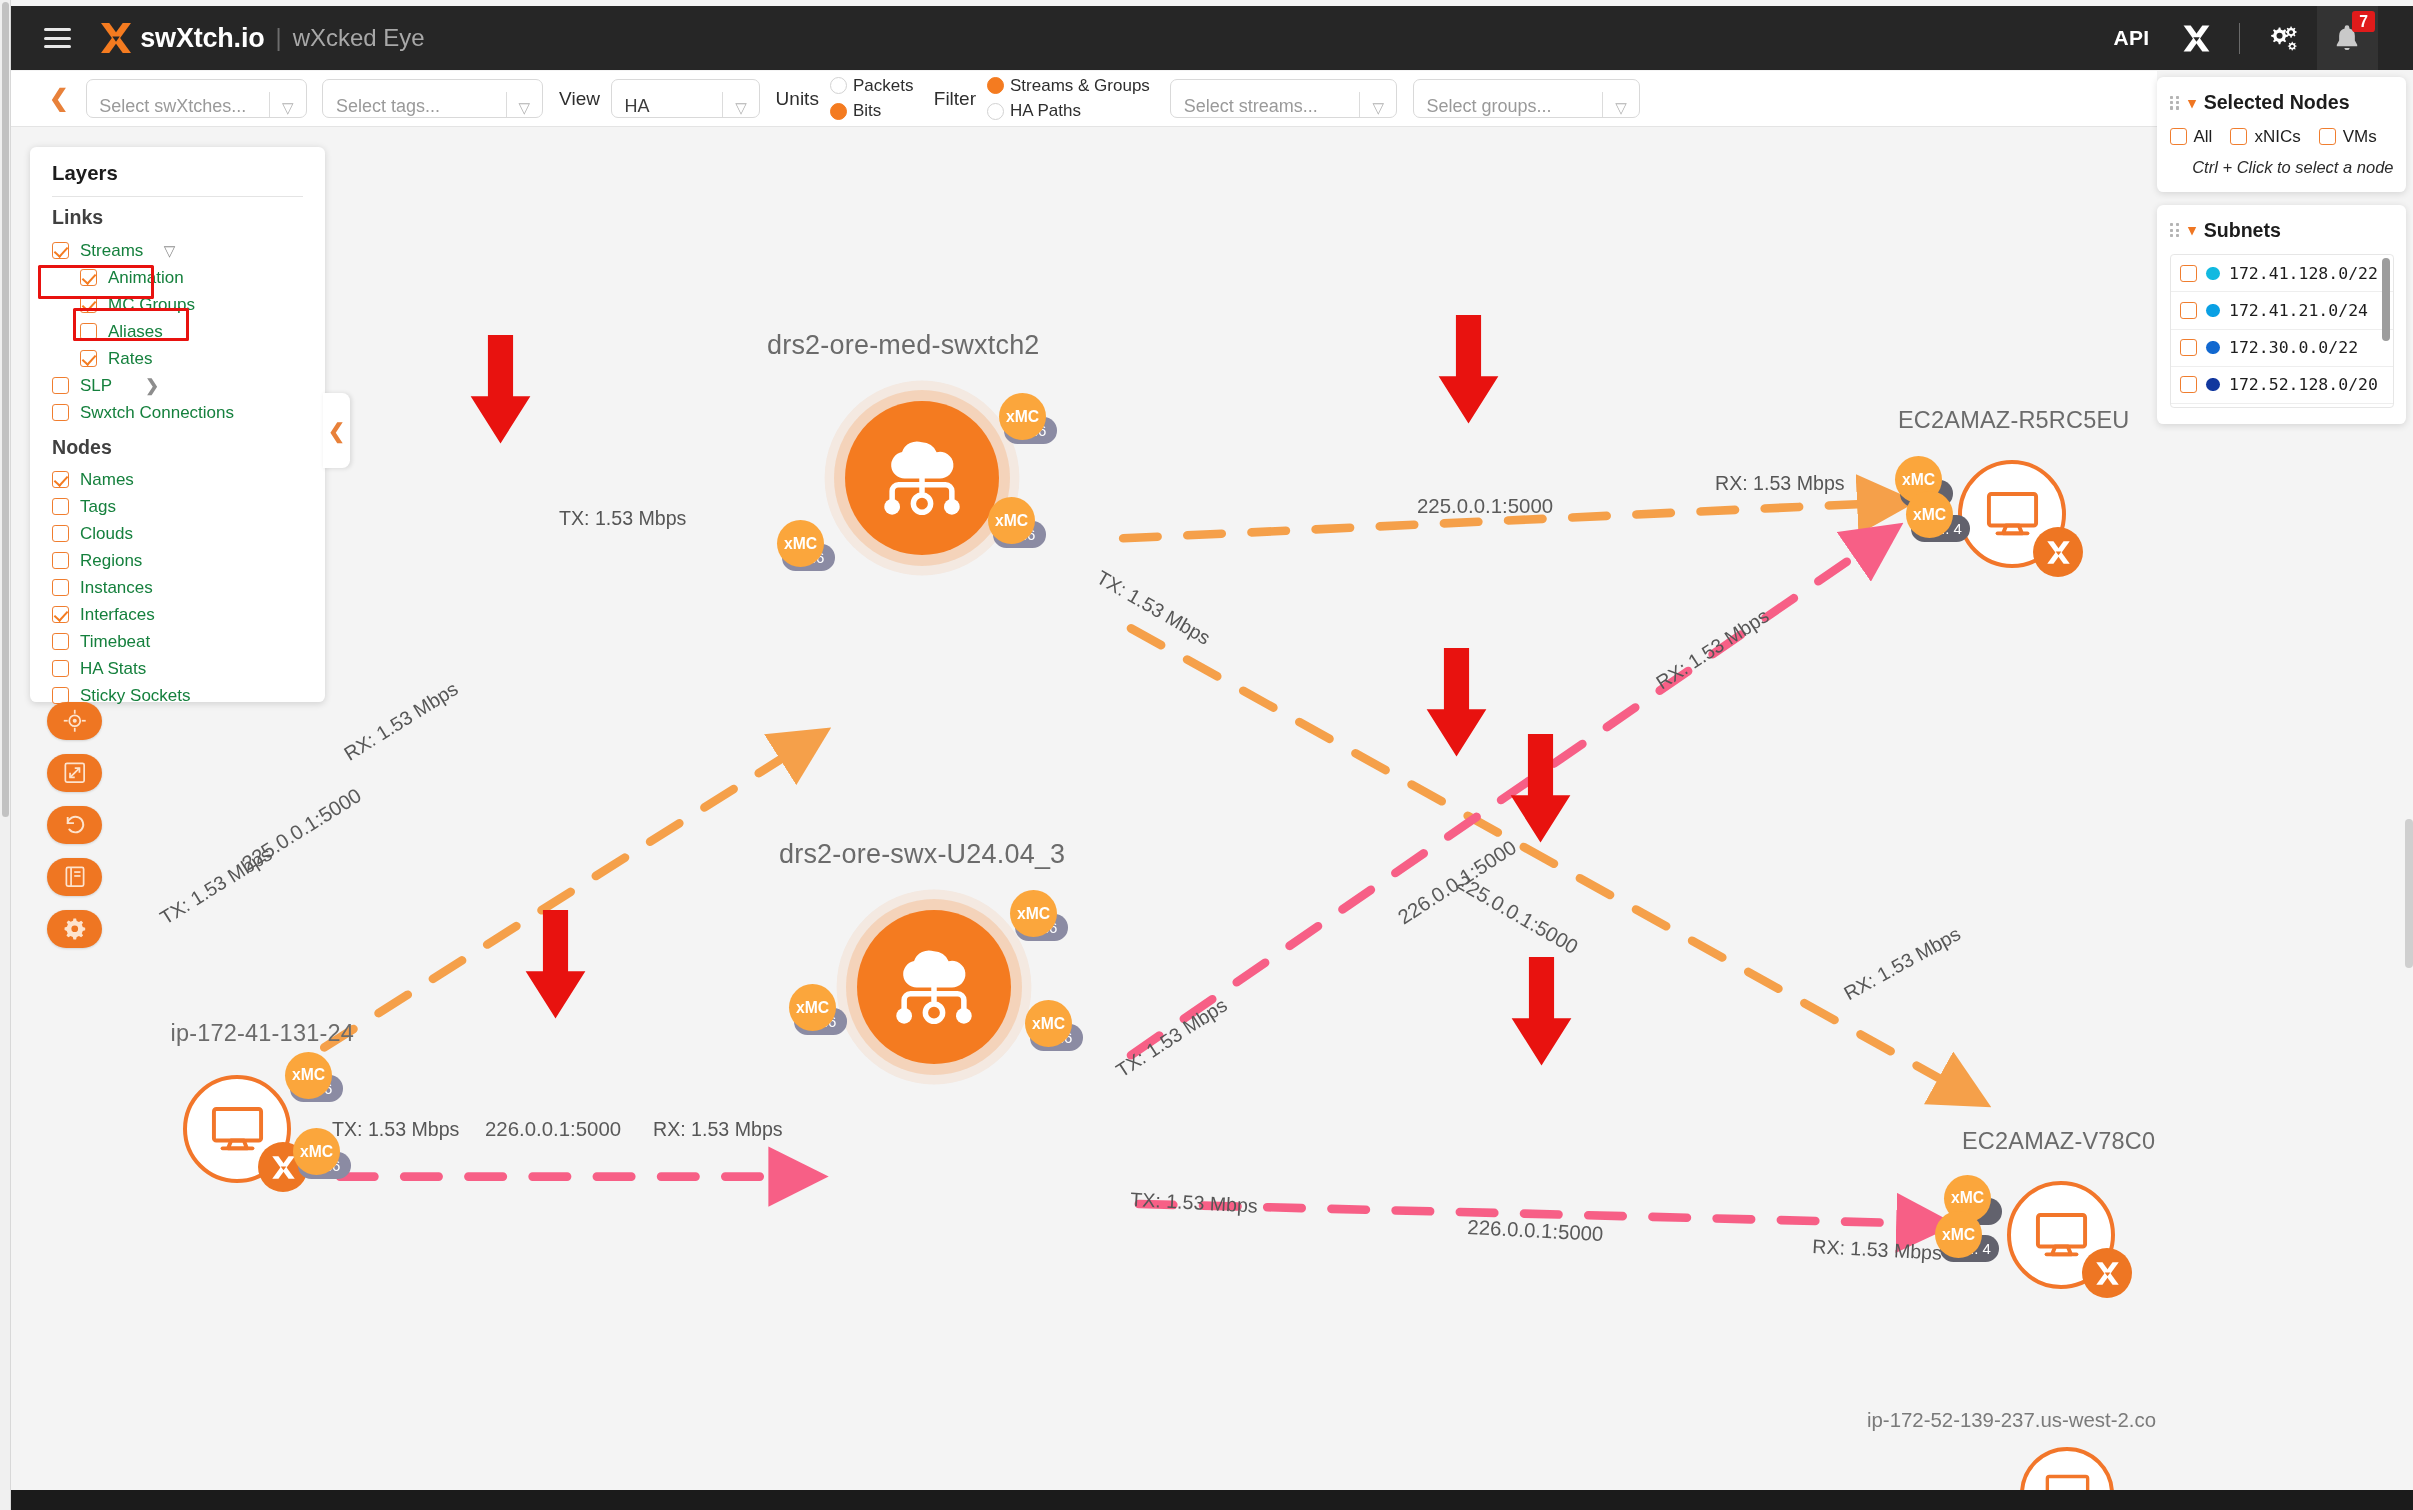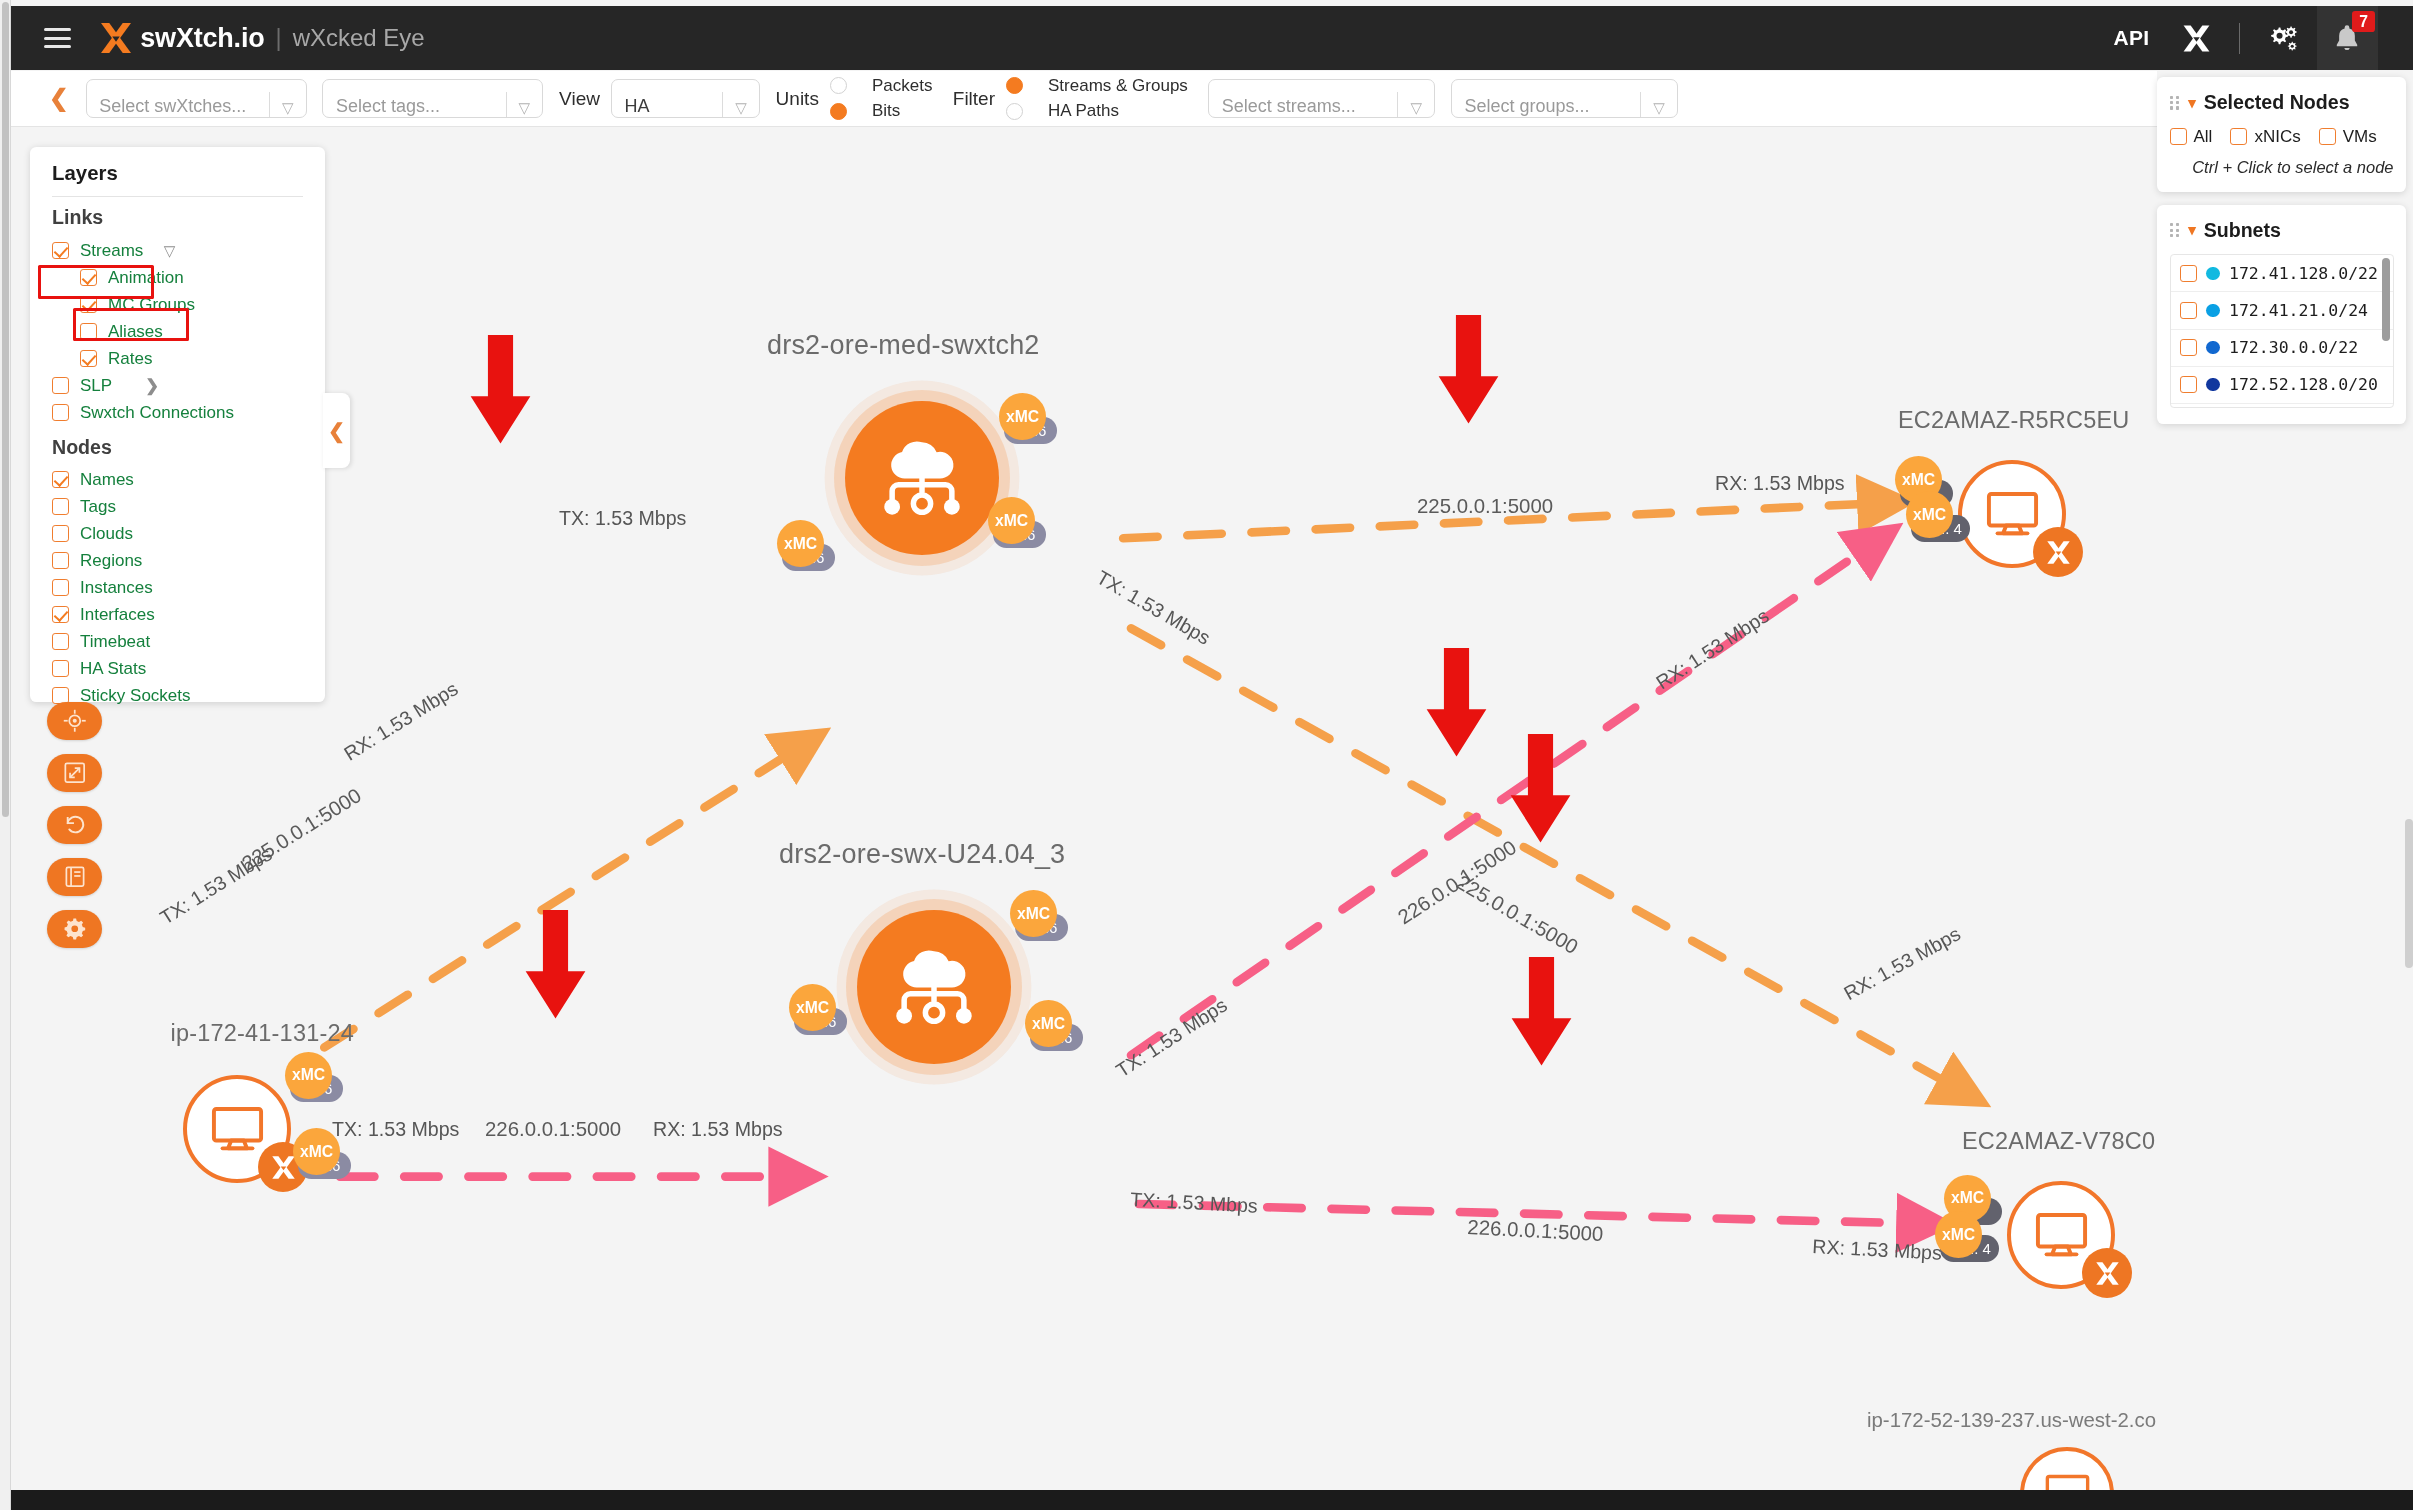--- a/index.html
+++ b/index.html
@@ -87,21 +87,21 @@
   .sel-caret {
     width: 36px; text-align: center; color: #b0b0b0; font-size: 15px;
   }
   .sel-swxtches { width: 221px; }
   .sel-tags { width: 221px; }
   .sel-view { width: 149px; }
   .sel-streams { width: 227px; }
   .sel-groups { width: 227px; }
   .fb-label { font-size: 19px; color: #2e2e2e; margin-right: 11px; white-space: nowrap; }
   .radio-group { display: flex; flex-direction: column; gap: 5.5px; margin-right: 20.4px; }
-  .radio-row { display: flex; align-items: center; gap: 25px; cursor: pointer; }
+  .radio-row { display: flex; align-items: center; gap: 6px; cursor: pointer; }
   .radio {
     width: 17px; height: 17px; border-radius: 50%;
     border: 0.8px solid #d2d2d2; background: #fff; flex: none;
   }
   .radio.on { background: #f47b20; border-color: #f47b20; }
   .radio-label { font-size: 17px; color: #2e2e2e; white-space: nowrap; }
 
   
   .canvas {
     position: absolute; left: 11px; top: 127px; width: 2146px; height: 1363px;

